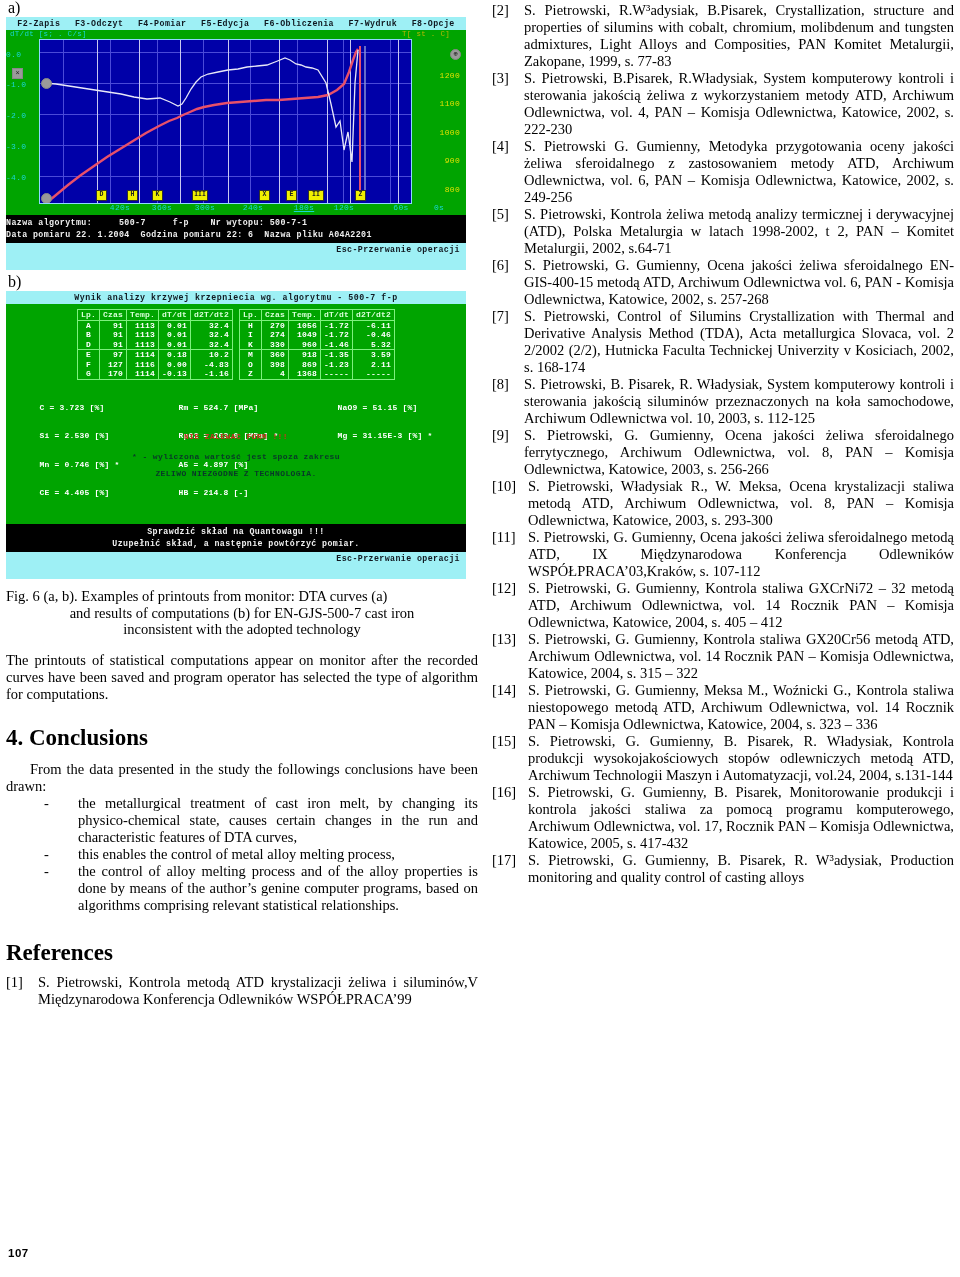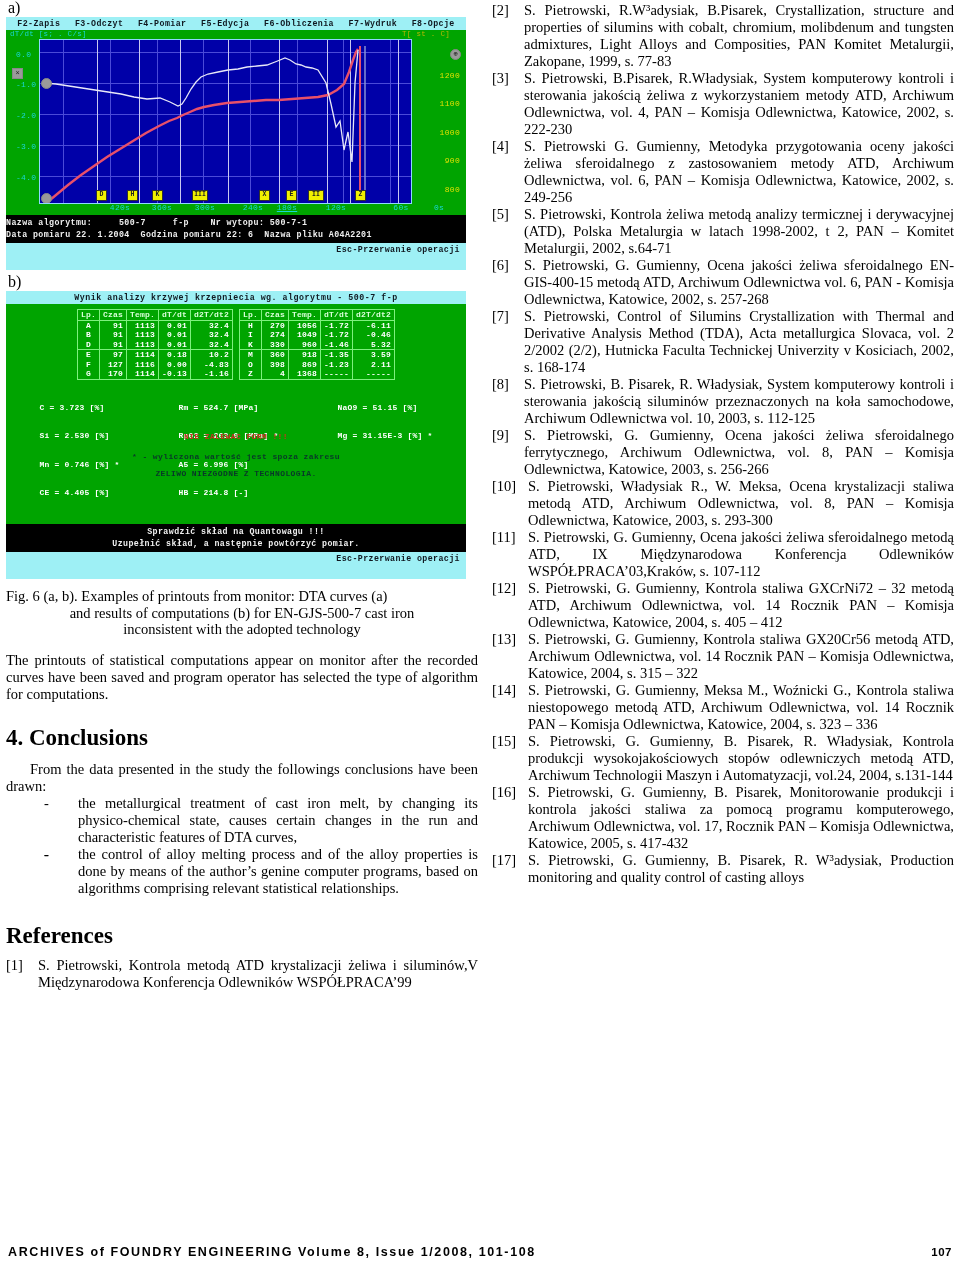--- a/index.html
+++ b/index.html
@@ -90,21 +90,21 @@
     height: 163px;
     background: #0000a8;
     border: 1px solid #8fd8ff;
     overflow: hidden;
   }
   .gl-v { position:absolute; top:0; bottom:0; width:1px; background:#4a4ad8; }
   .gl-v.solid { background:#c8c8f0; }
   .gl-h { position:absolute; left:0; right:0; height:1px; background:#4a4ad8; }
   .y-left-tick {
     position: absolute;
-    left: 10px;
+    left: 0;
     color: #1ad6d6;
     font-size: 8px;
     line-height: 9px;
     letter-spacing: 0.3px;
   }
   .y-right-tick {
     position: absolute;
     right: 6px;
     color: #e0e000;
     font-size: 8px;
@@ -371,22 +371,22 @@
         <div class="y-right-tick" style="top:41px;">1200</div>
         <div class="y-right-tick" style="top:69px;">1100</div>
         <div class="y-right-tick" style="top:98px;">1000</div>
         <div class="y-right-tick" style="top:126px;">900</div>
         <div class="y-right-tick" style="top:155px;">800</div>
 
         <div class="x-tick" style="left:80px;">420s</div>
         <div class="x-tick" style="left:122px;">360s</div>
         <div class="x-tick" style="left:165px;">300s</div>
         <div class="x-tick" style="left:213px;">240s</div>
-        <div class="x-tick" style="left:247px;text-decoration:underline;">180s</div>
-        <div class="x-tick" style="left:296px;">120s</div>
+        <div class="x-tick" style="left:264px;text-decoration:underline;">180s</div>
+        <div class="x-tick" style="left:304px;">120s</div>
         <div class="x-tick" style="left:361px;">60s</div>
         <div class="x-tick" style="left:399px;">0s</div>
 
         <div class="plot">
           <div class="gl-h" style="top:12px;"></div>
           <div class="gl-h" style="top:43px;"></div>
           <div class="gl-h" style="top:74px;"></div>
           <div class="gl-h" style="top:105px;"></div>
           <div class="gl-h" style="top:136px;"></div>
           <div class="gl-v" style="left:23px;"></div>
@@ -569,21 +569,21 @@
         <div class="chem">
           <div class="grp">
             <div><span>C</span> <span>=</span> <span>3.723</span> <span>[%]</span> <span></span></div>
             <div><span>Si</span> <span>=</span> <span>2.530</span> <span>[%]</span> <span></span></div>
             <div><span>Mn</span> <span>=</span> <span>0.746</span> <span>[%]</span> <span>*</span></div>
             <div><span>CE</span> <span>=</span> <span>4.405</span> <span>[%]</span> <span></span></div>
           </div>
           <div class="grp">
             <div><span>Rm</span> <span>=</span> <span>524.7</span> <span>[MPa]</span> <span></span></div>
             <div><span>Rp02</span> <span>=</span> <span>263.0</span> <span>[MPa]</span> <span>*</span></div>
-            <div><span>A5</span> <span>=</span> <span>6.996</span> <span>[%]</span> <span></span></div>
+            <div><span>A5</span> <span>=</span> <span>4.897</span> <span>[%]</span> <span></span></div>
             <div><span>HB</span> <span>=</span> <span>214.8</span> <span>[-]</span> <span></span></div>
           </div>
           <div class="grp">
             <div><span>NaO9</span> <span>=</span> <span>51.15</span> <span>[%]</span> <span></span></div>
             <div><span>Mg</span> <span>=</span> <span>31.15E-3</span> <span>[%]</span> <span>*</span></div>
           </div>
         </div>
 
         <div class="warn-red">NIE ZALEWAC FORM !!!</div>
         <div class="warn-dark" style="top:146px;">* - wyliczona wartość jest spoza zakresu</div>
@@ -604,21 +604,21 @@
     </div>
 
     <p class="body">The printouts of statistical computations appear on monitor after the recorded curves have been saved and program operator has selected the type of algorithm for computations.</p>
 
     <h2 class="heading">4. Conclusions</h2>
 
     <p class="indent">From the data presented in the study the followings conclusions have been drawn:</p>
 
     <ul class="dashes">
       <li><span class="dash">-</span><span>the metallurgical treatment of cast iron melt, by changing its physico-chemical state, causes certain changes in the run and characteristic features of  DTA curves,</span></li>
-      <li><span class="dash">-</span></li>
+      <li><span class="dash">-</span><span>this enables the control of metal alloy melting process,</span></li>
       <li><span class="dash">-</span><span>the control of alloy melting process and of the alloy properties is done by means of the author’s genine computer programs, based on algorithms comprising relevant statistical relationships.</span></li>
     </ul>
 
     <h2 class="refhead">References</h2>
 
     <div class="ref">
       <span class="num">[1]</span>
       <span>S. Pietrowski, Kontrola metodą ATD krystalizacji żeliwa i siluminów,V Międzynarodowa Konferencja Odlewników WSPÓŁPRACA’99</span>
     </div>
   </div>
@@ -636,17 +636,16 @@
     <div class="ref wide"><span class="num">[11]</span><span>S.  Pietrowski,  G.  Gumienny,  Ocena  jakości  żeliwa sferoidalnego     metodą     ATD,     IX     Międzynarodowa Konferencja  Odlewników  WSPÓŁPRACA’03,Kraków,  s. 107-112</span></div>
     <div class="ref wide"><span class="num">[12]</span><span>S. Pietrowski, G. Gumienny, Kontrola staliwa GXCrNi72 – 32 metodą ATD, Archiwum Odlewnictwa, vol. 14 Rocznik PAN – Komisja Odlewnictwa, Katowice, 2004, s. 405 – 412</span></div>
     <div class="ref wide"><span class="num">[13]</span><span>S. Pietrowski, G. Gumienny, Kontrola staliwa GX20Cr56 metodą ATD, Archiwum Odlewnictwa, vol. 14 Rocznik PAN – Komisja Odlewnictwa, Katowice, 2004, s. 315 – 322</span></div>
     <div class="ref wide"><span class="num">[14]</span><span>S. Pietrowski, G. Gumienny, Meksa M., Woźnicki G., Kontrola staliwa niestopowego metodą ATD, Archiwum Odlewnictwa, vol. 14 Rocznik PAN – Komisja Odlewnictwa, Katowice, 2004, s. 323 – 336</span></div>
     <div class="ref wide"><span class="num">[15]</span><span>S. Pietrowski, G. Gumienny, B. Pisarek, R. Władysiak, Kontrola    produkcji    wysokojakościowych    stopów odlewniczych metodą ATD,  Archiwum Technologii Maszyn i Automatyzacji, vol.24, 2004, s.131-144</span></div>
     <div class="ref wide"><span class="num">[16]</span><span>S. Pietrowski, G. Gumienny, B. Pisarek, Monitorowanie produkcji i kontrola jakości staliwa za pomocą programu komputerowego, Archiwum Odlewnictwa, vol. 17, Rocznik PAN – Komisja Odlewnictwa, Katowice, 2005, s. 417-432</span></div>
     <div class="ref wide"><span class="num">[17]</span><span>S. Pietrowski, G. Gumienny, B. Pisarek, R. W³adysiak, Production monitoring and quality control of casting alloys</span></div>
   </div>
 
   <div class="footer">
-    <span>ARCHIVES of FOUNDRY ENGINEERING Volume 8, Issue 1/2008, 101-108</span>
     <span class="pageno">107</span>
   </div>
 
 </div>
 
 </body></html>

